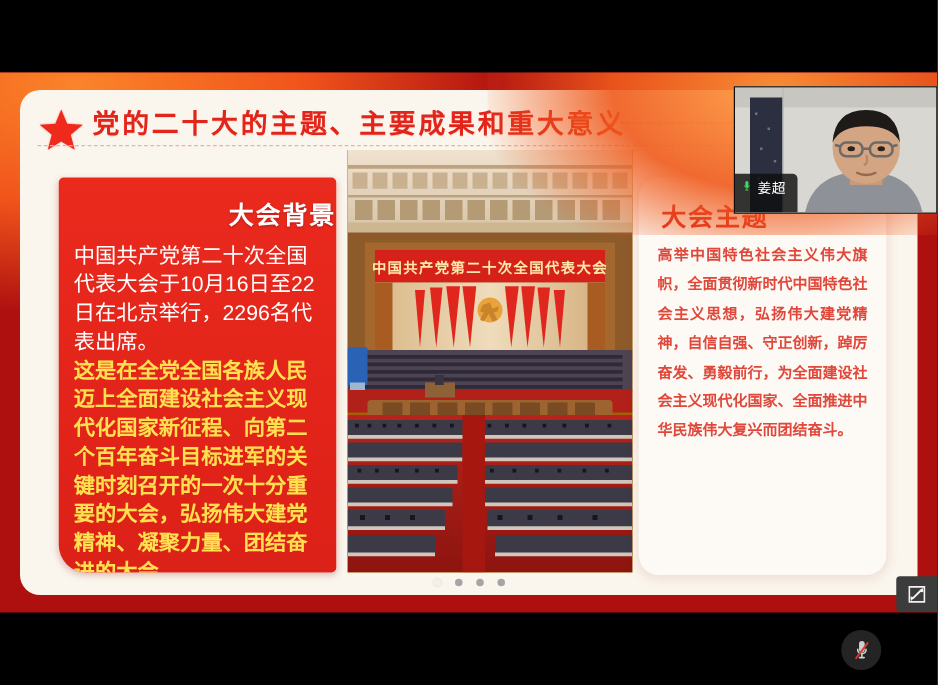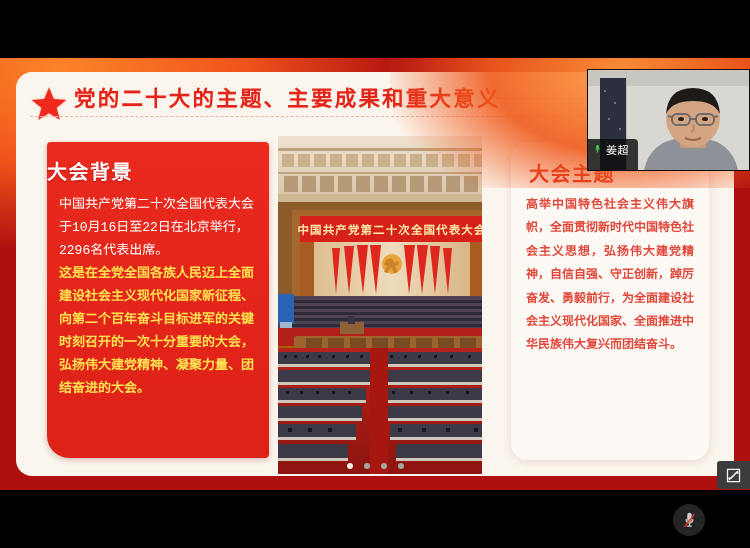--- a/index.html
+++ b/index.html
@@ -120,43 +120,43 @@
     height: 316px;
     background: #e8271b;
     background: linear-gradient(180deg,#ea2a1d 0%,#e3241a 55%,#dc2118 100%);
     border-radius: 4px 4px 4px 22px;
     box-shadow: 0 2px 6px rgba(120,0,0,.25);
     padding: 0;
     overflow: hidden;
   }
   .panel-left .panel-head {
     margin: 14px 0 8px;
-    text-align: left;
+    text-align: right;
     font-size: 20px;
     font-weight: bold;
     color: #ffffff;
     letter-spacing: 1.5px;
     font-family: "DejaVu Sans", "Liberation Sans", sans-serif;
     text-shadow: 0 1px 2px rgba(120,0,0,.45);
   }
   .panel-left .body {
     padding: 0 12px;
-    font-size: 13px;
+    font-size: 17px;
     line-height: 23px;
-    font-family: Liberation Mono, monospace;
+    font-family: Liberation Sans, sans-serif;
   }
   .para-white { color: #ffffff; }
   .para-yellow { color: #ffe14f; font-weight: bold; }
 
   
   .photo {
     position: absolute;
     left: 262px;
-    top: 64px;
-    width: 204px;
+    top: 48px;
+    width: 228px;
     height: 338px;
     overflow: hidden;
     background: #a16207;
   }
   .photo svg { display: block; }
 
   
   .panel-right {
     position: absolute;
     left: 495px;

